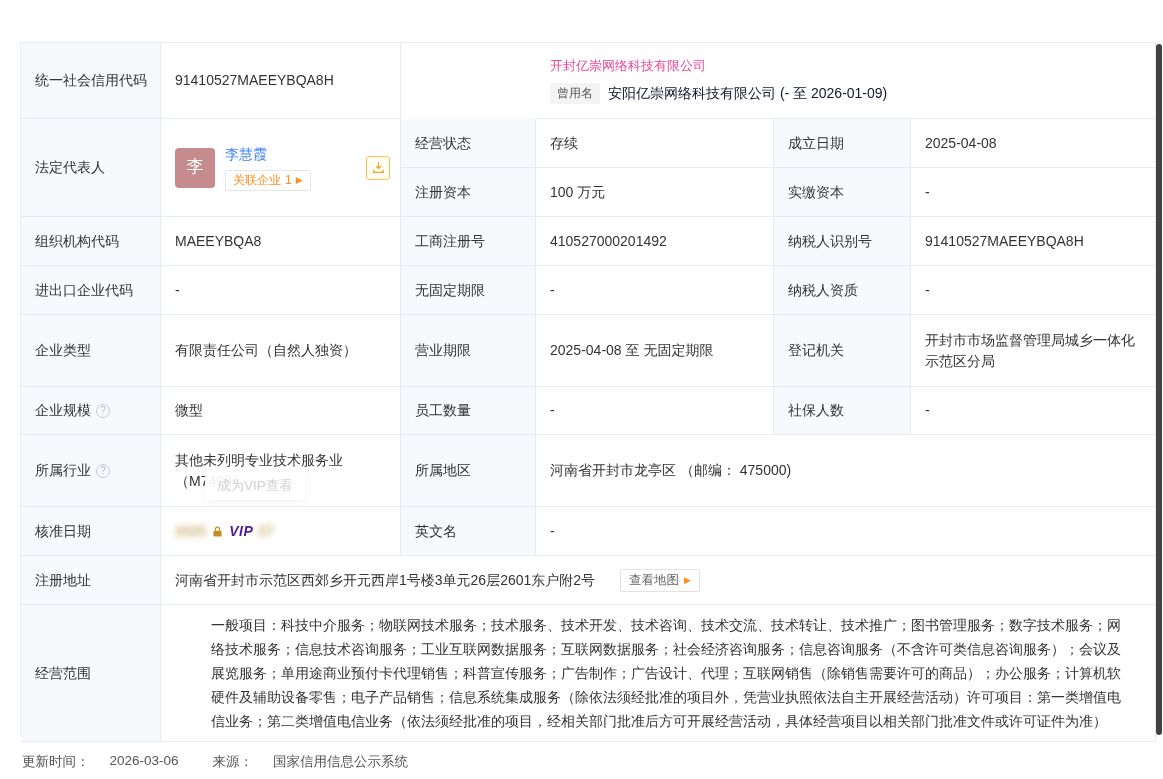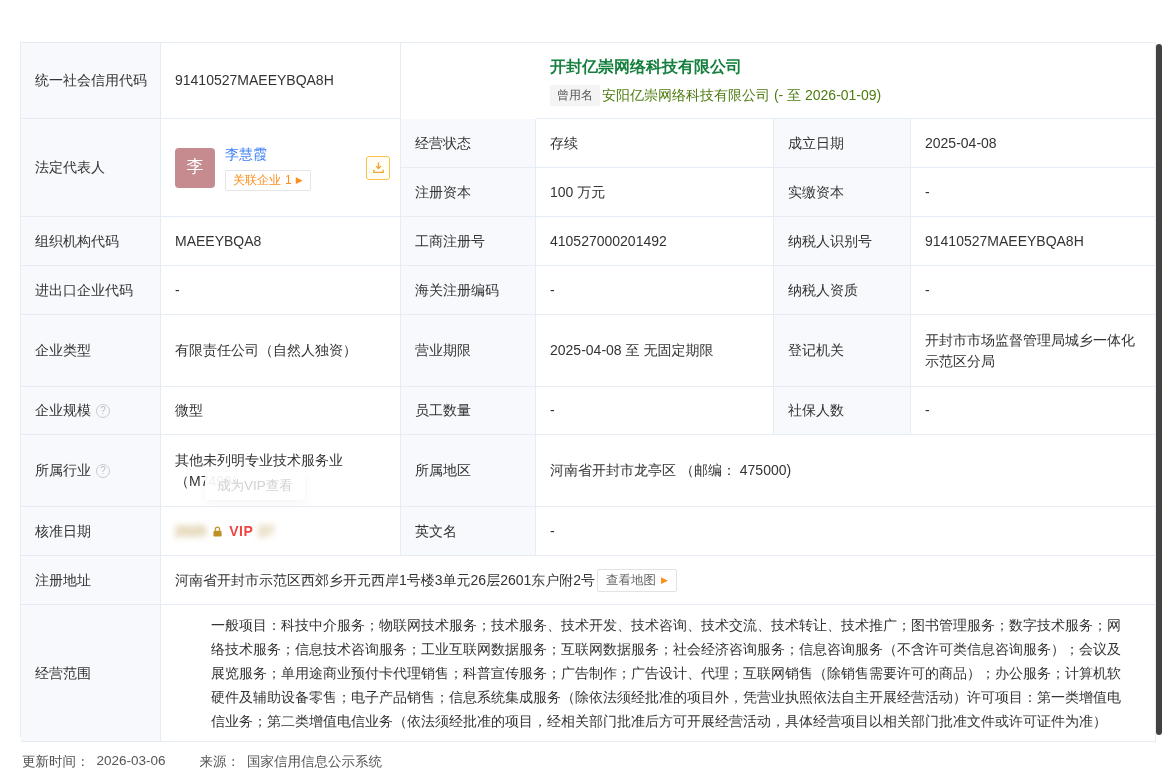--- a/index.html
+++ b/index.html
@@ -27,52 +27,52 @@
 
   
   .tbl{position:absolute;left:20px;top:42px;width:1135px;height:695px;display:grid;
        grid-template-columns:140px 240px 135px 238px 137px 245px;
        grid-template-rows:76px 49px 49px 49px 49px 72px 48px 72px 49px 49px 1fr;
        border-top:1px solid var(--bd);border-left:1px solid var(--bd);background:#fff;}
   .c{border-right:1px solid var(--bd);border-bottom:1px solid var(--bd);display:flex;align-items:center;
      padding:0 12px 0 14px;font-size:14px;color:var(--txt);line-height:1.45;}
   .lbl{background:var(--lblbg);}
   .name-cell{flex-direction:column;align-items:flex-start;justify-content:center;gap:7px;}
-  .company{font-size:16px;font-weight:700;color:#15803d;}
-  .former-row{display:flex;gap:2px;}
+  .company{font-size:13px;font-weight:400;color:#ec4899;}
+  .former-row{display:flex;gap:8px;}
   .former-tag{background:#f4f4f4;color:#555;font-size:12px;padding:2px 7px;border-radius:2px;}
-  .former-name{color:#4d7c0f;font-size:14px;}
+  .former-name{color:#0f172a;font-size:14px;}
 
   .rep-cell{position:relative;gap:10px;}
   .avatar{width:40px;height:40px;border-radius:4px;background:#c58b8e;color:#fff;font-size:17px;display:flex;align-items:center;justify-content:center;flex:none;}
   .rep-info{display:flex;flex-direction:column;align-items:flex-start;gap:6px;}
   .rep-name{color:var(--link);font-size:14px;text-decoration:none;cursor:pointer;}
   .related-tag{display:inline-flex;align-items:center;gap:4px;border:1px solid #e5e5e5;border-radius:2px;padding:1px 7px;font-size:12px;color:var(--orange);cursor:pointer;background:#fff;}
   .caret{font-size:9px;color:var(--orange);line-height:1;}
   .rep-dl{position:absolute;right:10px;top:50%;transform:translateY(-50%);width:24px;height:24px;border:1px solid #f7c24f;border-radius:3px;background:#fffdf4;display:flex;align-items:center;justify-content:center;cursor:pointer;}
 
   .help{display:inline-flex;align-items:center;justify-content:center;width:14px;height:14px;border:1px solid #c6cbd4;border-radius:50%;color:#b7bdc7;font-size:10px;margin-left:5px;flex:none;cursor:pointer;line-height:1;}
 
   .industry-cell{position:relative;}
   .watermark{position:absolute;left:44px;top:37px;color:#d2d2d2;font-size:13.5px;background:rgba(255,255,255,.92);padding:4px 12px;border-radius:3px;box-shadow:0 2px 10px rgba(0,0,0,.05);white-space:nowrap;z-index:2;}
   .chev{margin-left:3px;vertical-align:middle;cursor:pointer;}
 
   .vip-cell{gap:5px;}
   .mask{filter:blur(3px);color:#cdb176;font-weight:bold;}
-  .vip-txt{color:#ef4444;font-weight:700;filter:blur(.5px);letter-spacing:.5px;}
-
-  .addr-cell{gap:2px;}
+  .vip-txt{color:#4c1d95;font-weight:700;filter:blur(.5px);letter-spacing:.5px;font-style:italic;}
+
+  .addr-cell{gap:25px;}
   .map-btn{display:inline-flex;align-items:center;gap:5px;border:1px solid #e2e2e2;border-radius:2px;padding:2px 8px;font-size:12.5px;color:#666;background:#fff;cursor:pointer;white-space:nowrap;font-family:inherit;}
 
   .scope-cell{padding:8px 24px 8px 14px;}
   .scope-cell span{line-height:24px;margin-left:36px;}
 
   
   .footer{position:absolute;left:22px;top:753px;display:flex;gap:34px;font-size:13.5px;color:#555;}
-  .footer .pair{display:flex;gap:7px;}
+  .footer .pair{display:flex;gap:20px;}
 
   .scrollbar{position:absolute;right:1px;top:44px;width:6px;height:691px;background:#424242;border-radius:3px;cursor:pointer;}
 </style>
 </head>
 <body>
 
 <div class="page">
 
 
   <div class="tbl">
@@ -117,21 +117,21 @@
 
     <div class="c lbl" style="grid-area:4/1">组织机构代码</div>
     <div class="c" style="grid-area:4/2">MAEEYBQA8</div>
     <div class="c lbl" style="grid-area:4/3">工商注册号</div>
     <div class="c" style="grid-area:4/4">410527000201492</div>
     <div class="c lbl" style="grid-area:4/5">纳税人识别号</div>
     <div class="c" style="grid-area:4/6">91410527MAEEYBQA8H</div>
 
     <div class="c lbl" style="grid-area:5/1">进出口企业代码</div>
     <div class="c" style="grid-area:5/2">-</div>
-    <div class="c lbl" style="grid-area:5/3">海关注册编码</div>
+    <div class="c lbl" style="grid-area:5/3">无固定期限</div>
     <div class="c" style="grid-area:5/4">-</div>
     <div class="c lbl" style="grid-area:5/5">纳税人资质</div>
     <div class="c" style="grid-area:5/6">-</div>
 
     <div class="c lbl" style="grid-area:6/1">企业类型</div>
     <div class="c" style="grid-area:6/2">有限责任公司（自然人独资）</div>
     <div class="c lbl" style="grid-area:6/3">营业期限</div>
     <div class="c" style="grid-area:6/4">2025-04-08 至 无固定期限</div>
     <div class="c lbl" style="grid-area:6/5">登记机关</div>
     <div class="c" style="grid-area:6/6">开封市市场监督管理局城乡一体化示范区分局</div>

